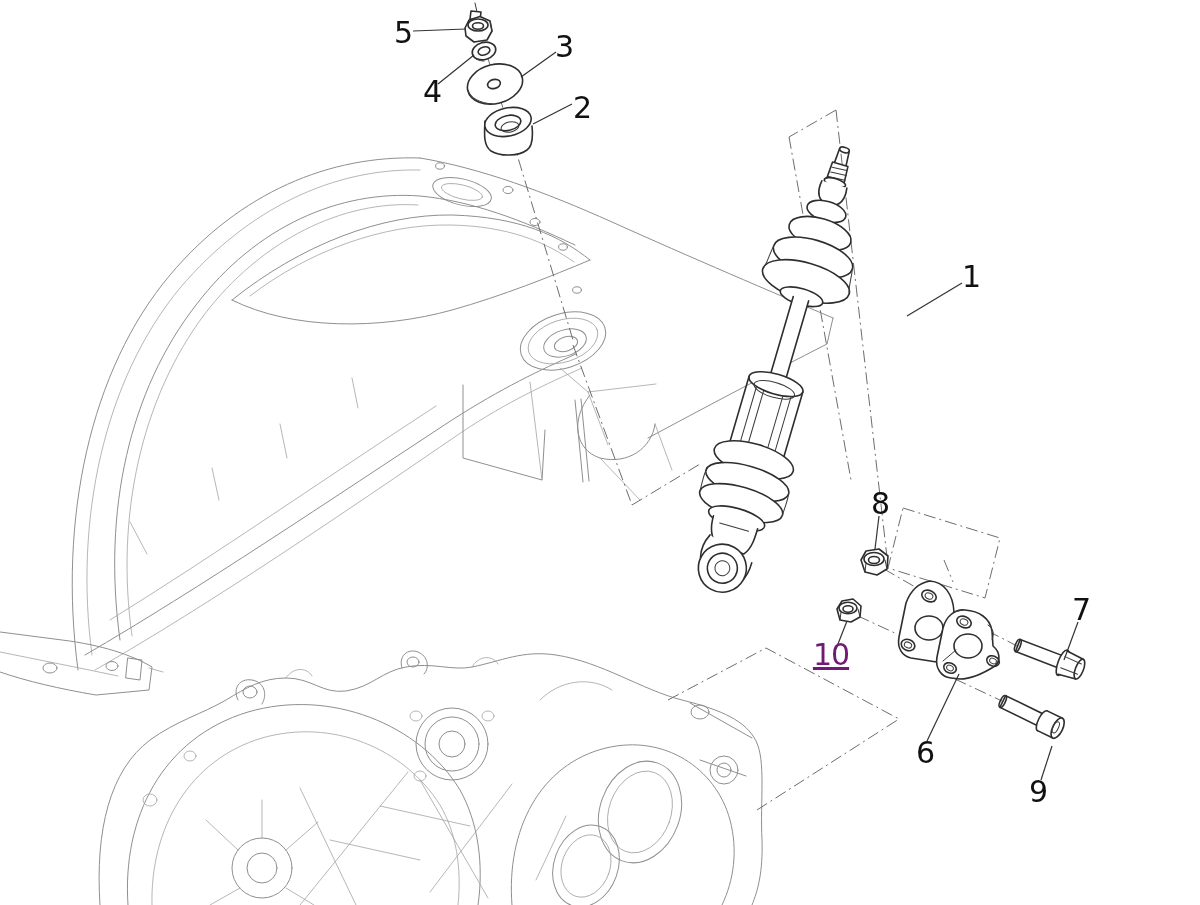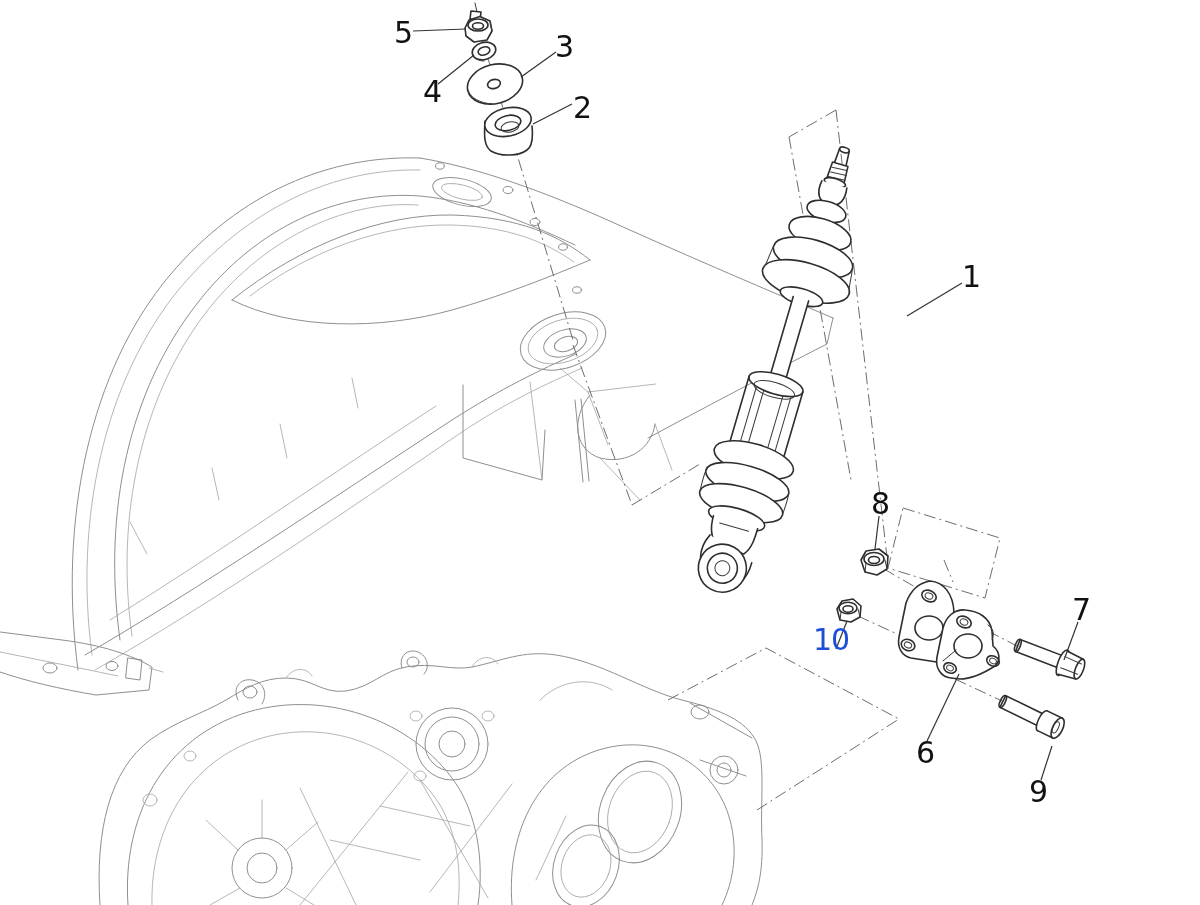--- a/index.html
+++ b/index.html
@@ -282,16 +282,16 @@
   <div id="callout-layer">
       <div class="callout" style="left: 971px; top: 277px; color: rgb(17, 17, 17);">1</div>
       <div class="callout" style="left: 582px; top: 108px; color: rgb(17, 17, 17);">2</div>
       <div class="callout" style="left: 564px; top: 47px; color: rgb(17, 17, 17);">3</div>
       <div class="callout" style="left: 432px; top: 92px; color: rgb(17, 17, 17);">4</div>
       <div class="callout" style="left: 403px; top: 33px; color: rgb(17, 17, 17);">5</div>
       <div class="callout" style="left: 925px; top: 753px; color: rgb(17, 17, 17);">6</div>
       <div class="callout" style="left: 1081px; top: 610px; color: rgb(17, 17, 17);">7</div>
       <div class="callout" style="left: 880px; top: 504px; color: rgb(17, 17, 17);">8</div>
       <div class="callout" style="left: 1038px; top: 792px; color: rgb(17, 17, 17);">9</div>
-      <div class="callout" style="left: 831px; top: 640px; color: #1d4ed8;">10</div>
+      <div class="callout" style="left: 831px; top: 655px; color: #701a75; text-decoration: underline;">10</div>
     </div>
 
 </div>
 
 </body></html>

